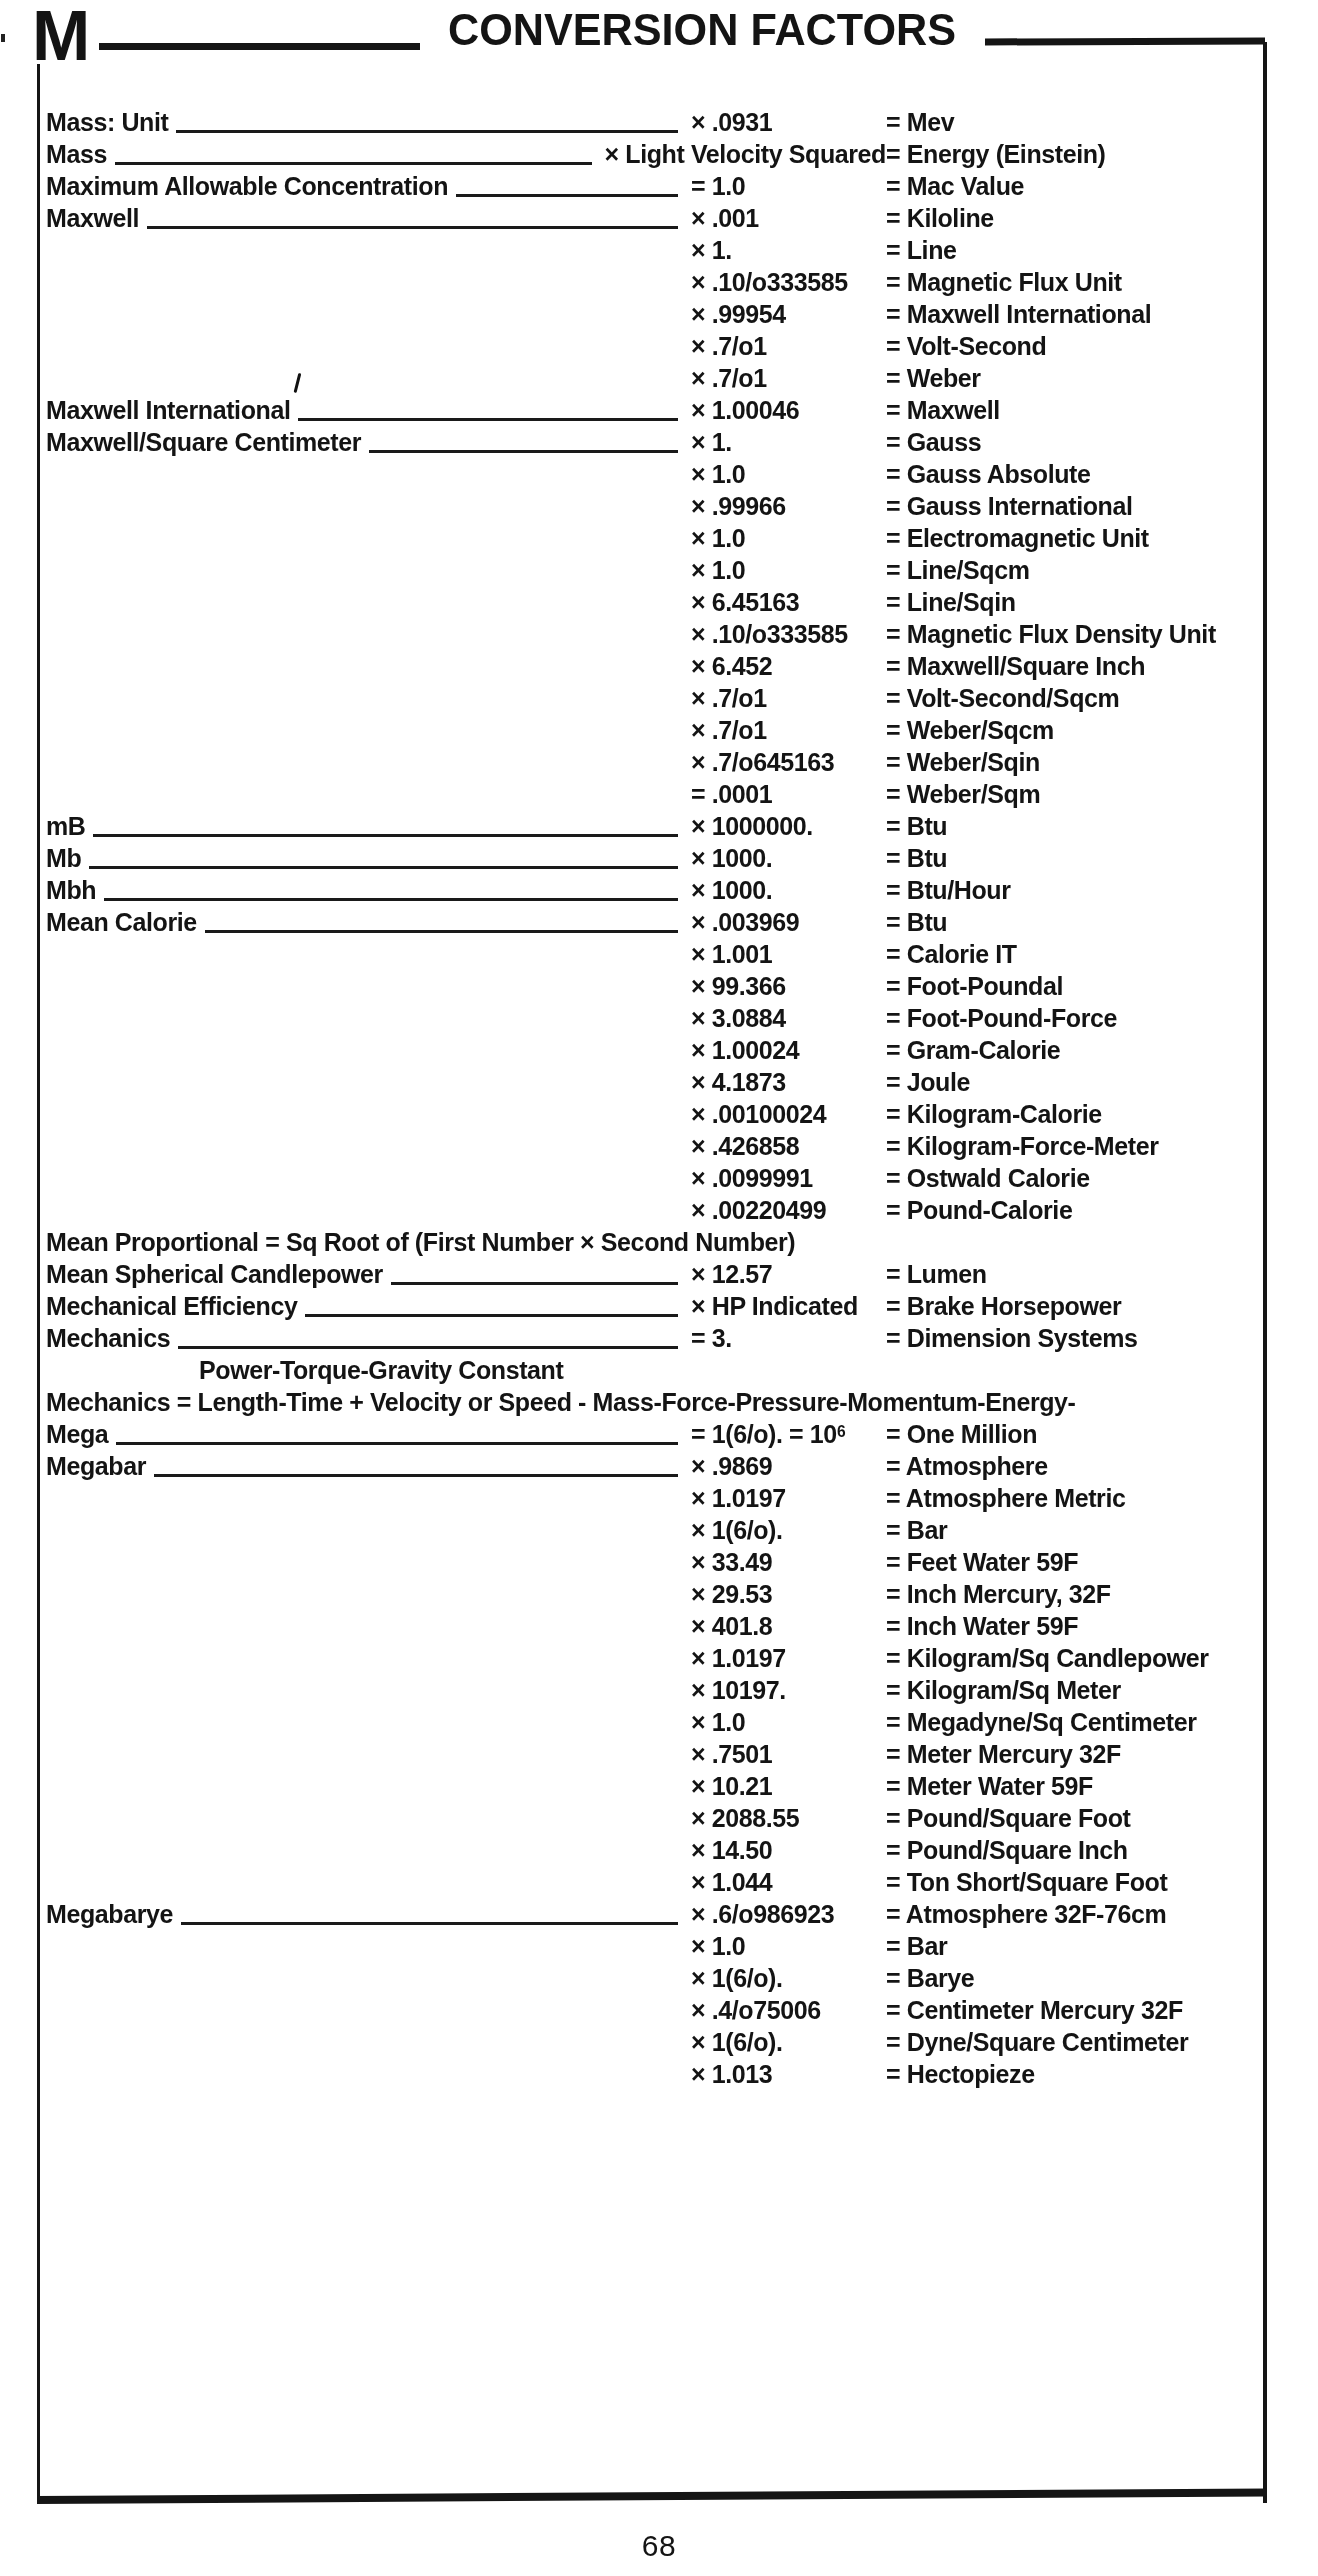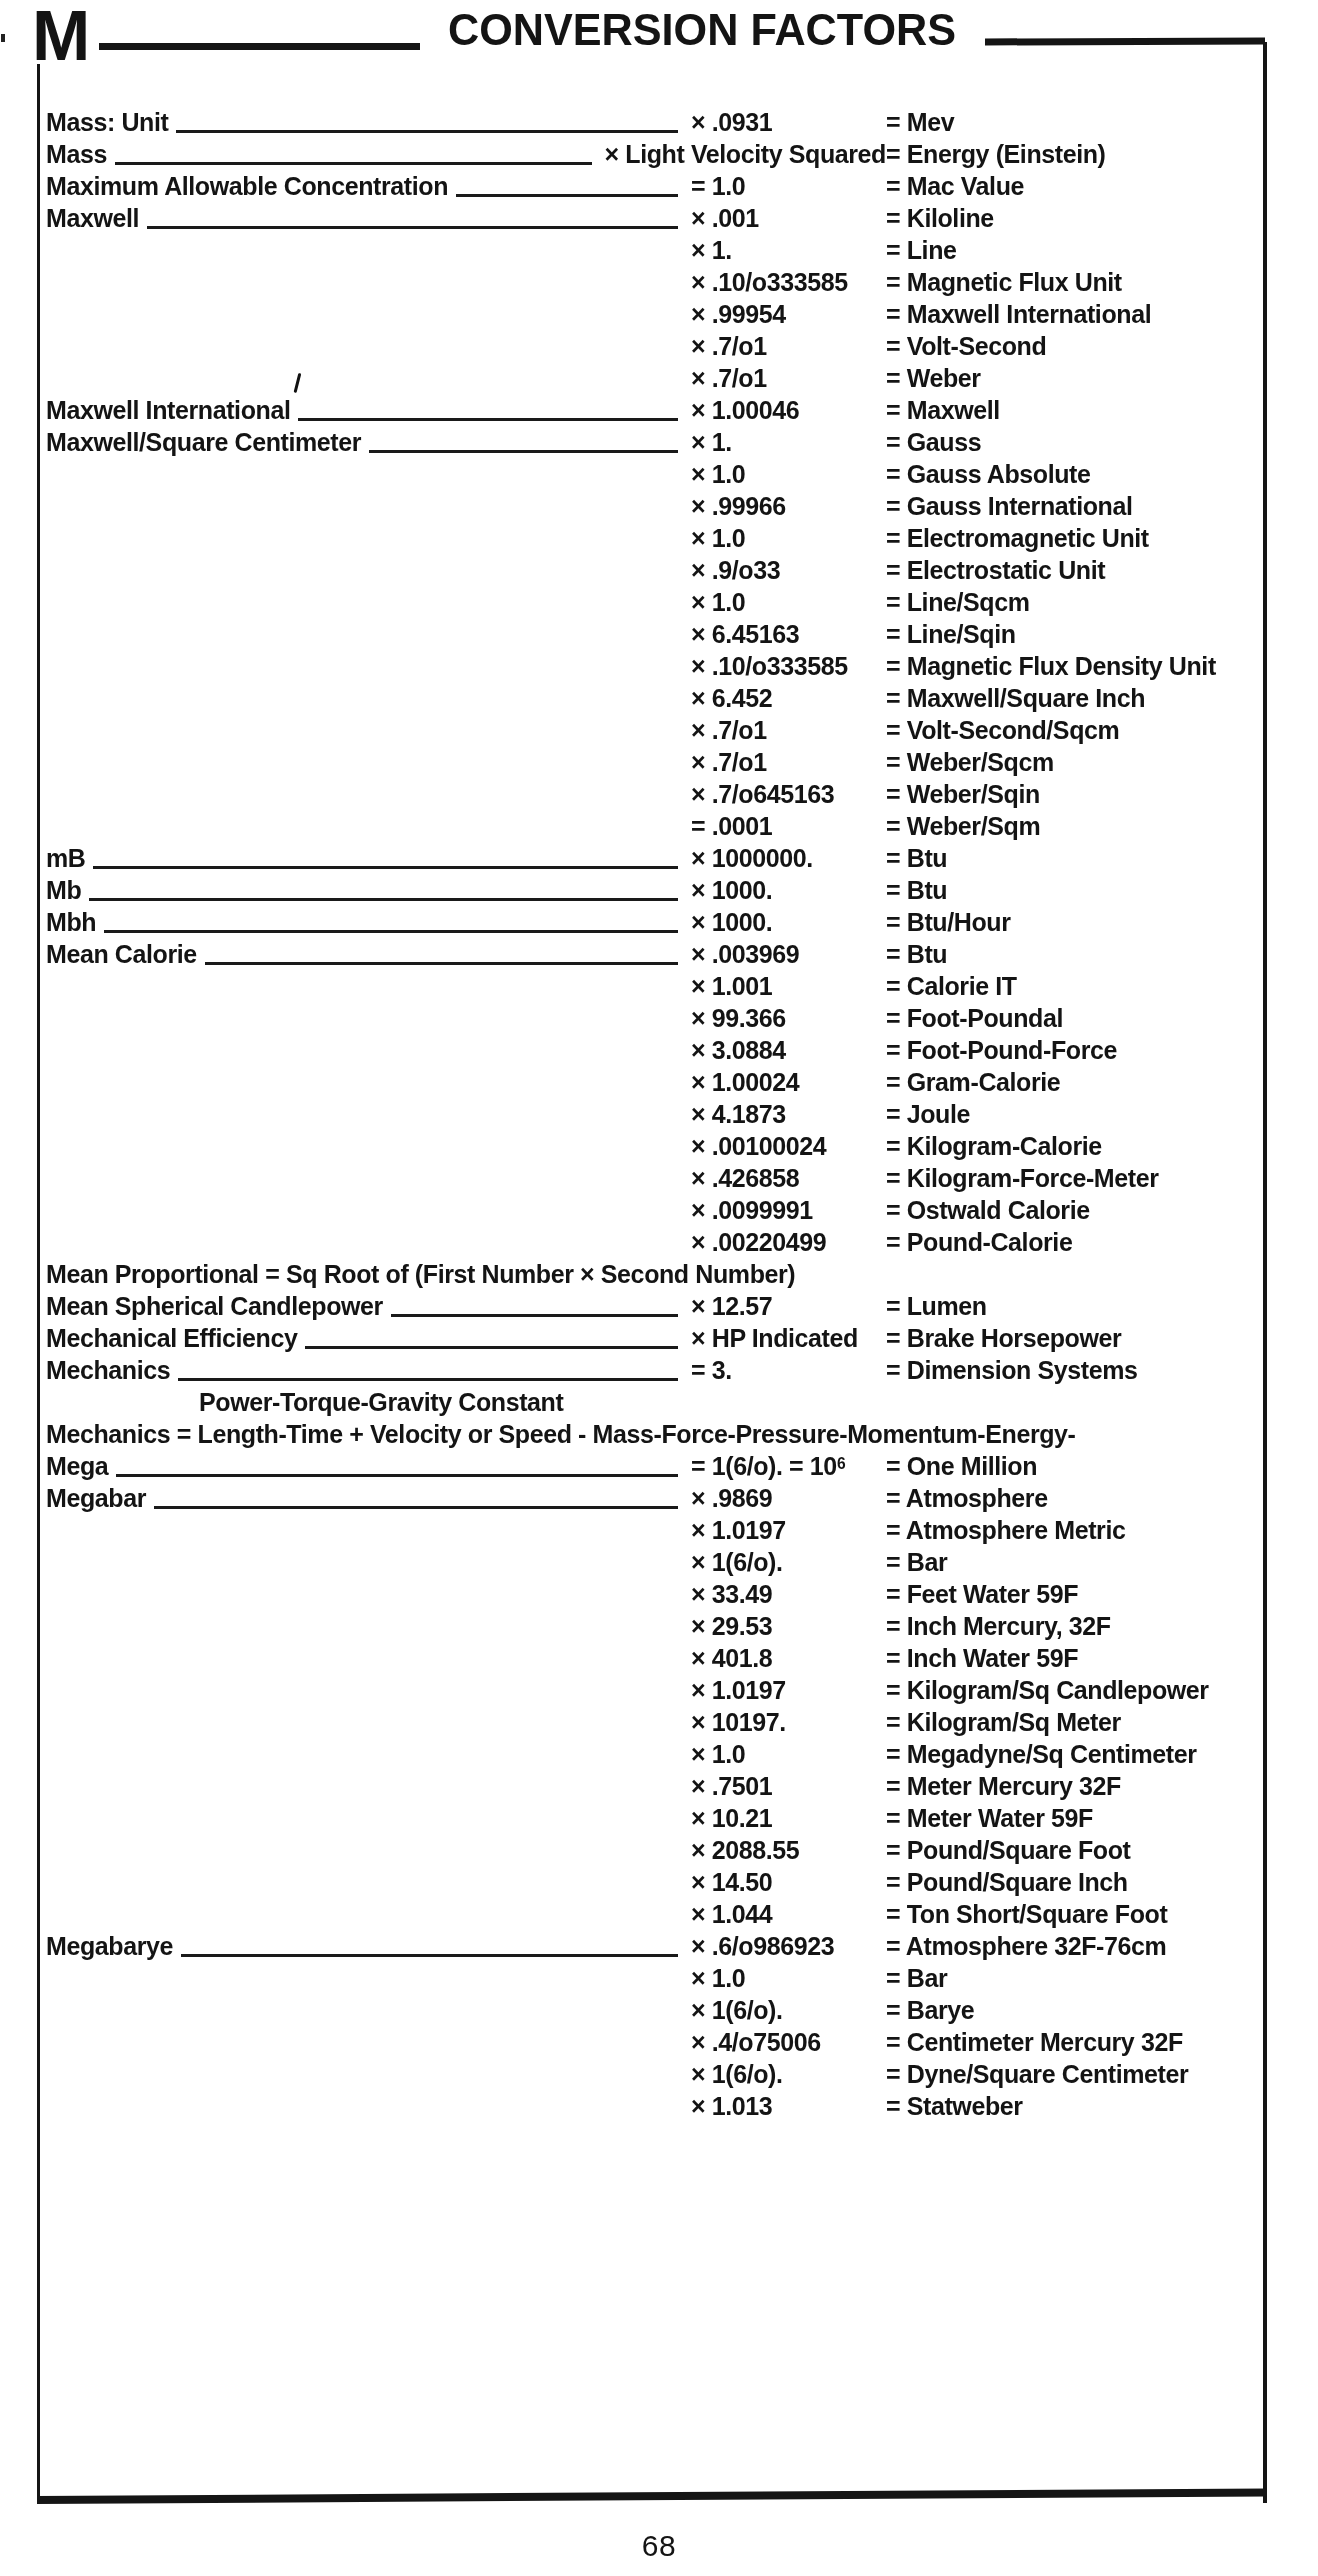--- a/index.html
+++ b/index.html
@@ -148,26 +148,20 @@
   </div>
     <div class="row">
     <span class="name"></span>
     <span class="leader noline"></span>
     <span class="factor"><span class="fval">× 1.0</span><sup class="fsup"></sup></span>
     <span class="result">= Electromagnetic Unit</span>
   </div>
     <div class="row">
     <span class="name"></span>
     <span class="leader noline"></span>
-    <span class="factor"><span class="fval">× .9/o33</span><sup class="fsup"></sup></span>
-    <span class="result">= Electrostatic Unit</span>
-  </div>
-    <div class="row">
-    <span class="name"></span>
-    <span class="leader noline"></span>
     <span class="factor"><span class="fval">× 1.0</span><sup class="fsup"></sup></span>
     <span class="result">= Line/Sqcm</span>
   </div>
     <div class="row">
     <span class="name"></span>
     <span class="leader noline"></span>
     <span class="factor"><span class="fval">× 6.45163</span><sup class="fsup"></sup></span>
     <span class="result">= Line/Sqin</span>
   </div>
     <div class="row">
@@ -428,21 +422,21 @@
     <div class="row">
     <span class="name"></span>
     <span class="leader noline"></span>
     <span class="factor"><span class="fval">× 1(6/o).</span><sup class="fsup"></sup></span>
     <span class="result">= Dyne/Square Centimeter</span>
   </div>
     <div class="row">
     <span class="name"></span>
     <span class="leader noline"></span>
     <span class="factor"><span class="fval">× 1.013</span><sup class="fsup"></sup></span>
-    <span class="result">= Statweber</span>
+    <span class="result">= Hectopieze</span>
   </div>
   </div>
 
 <div class="mark-stroke"></div>
 <div class="mark-speck"></div>
 
 <div class="pagenum">68</div>
 
 
 </body></html>

